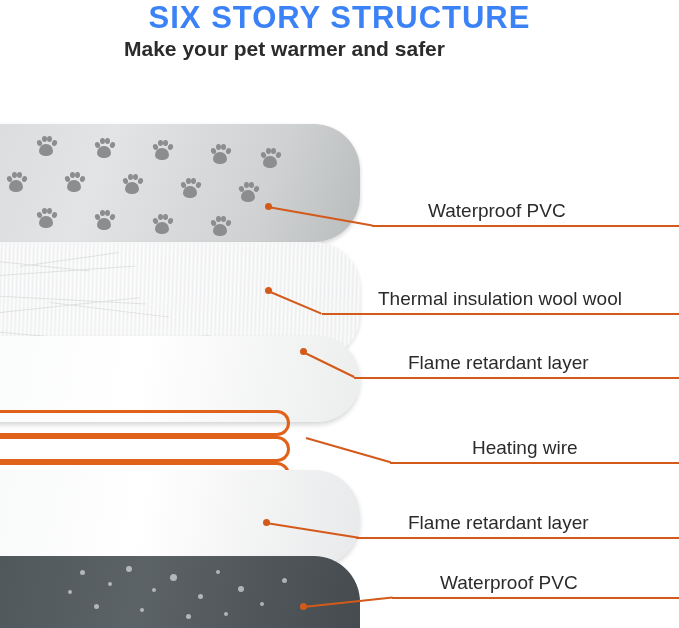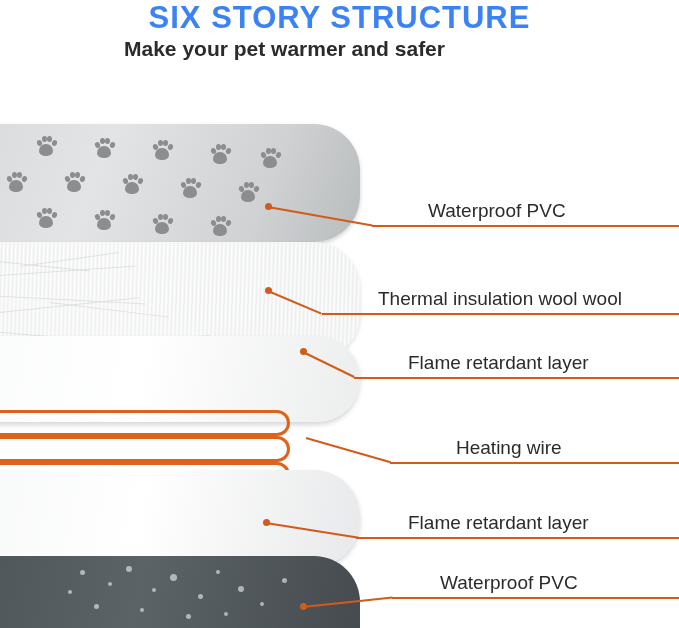--- a/index.html
+++ b/index.html
@@ -346,21 +346,21 @@
   <div class="leader" style="left:322px; top:313px; width:357px;"></div>
   <div class="callout-label" style="left:378px; top:288px;">Thermal insulation wool wool</div>
 
   <div class="dot" style="left:300px; top:348px;"></div>
   <div class="leader-diag" style="left:303px; top:351px; width:57px; transform:rotate(26deg);"></div>
   <div class="leader" style="left:354px; top:377px; width:325px;"></div>
   <div class="callout-label" style="left:408px; top:352px;">Flame retardant layer</div>
 
   <div class="leader-diag" style="left:306px; top:437px; width:88px; transform:rotate(16deg);"></div>
   <div class="leader" style="left:390px; top:462px; width:289px;"></div>
-  <div class="callout-label" style="left:456px; top:437px;">Heating wire</div>
+  <div class="callout-label" style="left:472px; top:437px;">Heating wire</div>
 
   <div class="dot" style="left:263px; top:519px;"></div>
   <div class="leader-diag" style="left:266px; top:522px; width:94px; transform:rotate(9deg);"></div>
   <div class="leader" style="left:356px; top:537px; width:323px;"></div>
   <div class="callout-label" style="left:408px; top:512px;">Flame retardant layer</div>
 
   <div class="dot" style="left:300px; top:603px;"></div>
   <div class="leader-diag" style="left:303px; top:606px; width:90px; transform:rotate(-6deg);"></div>
   <div class="leader" style="left:392px; top:597px; width:287px;"></div>
   <div class="callout-label" style="left:440px; top:572px;">Waterproof PVC</div>

